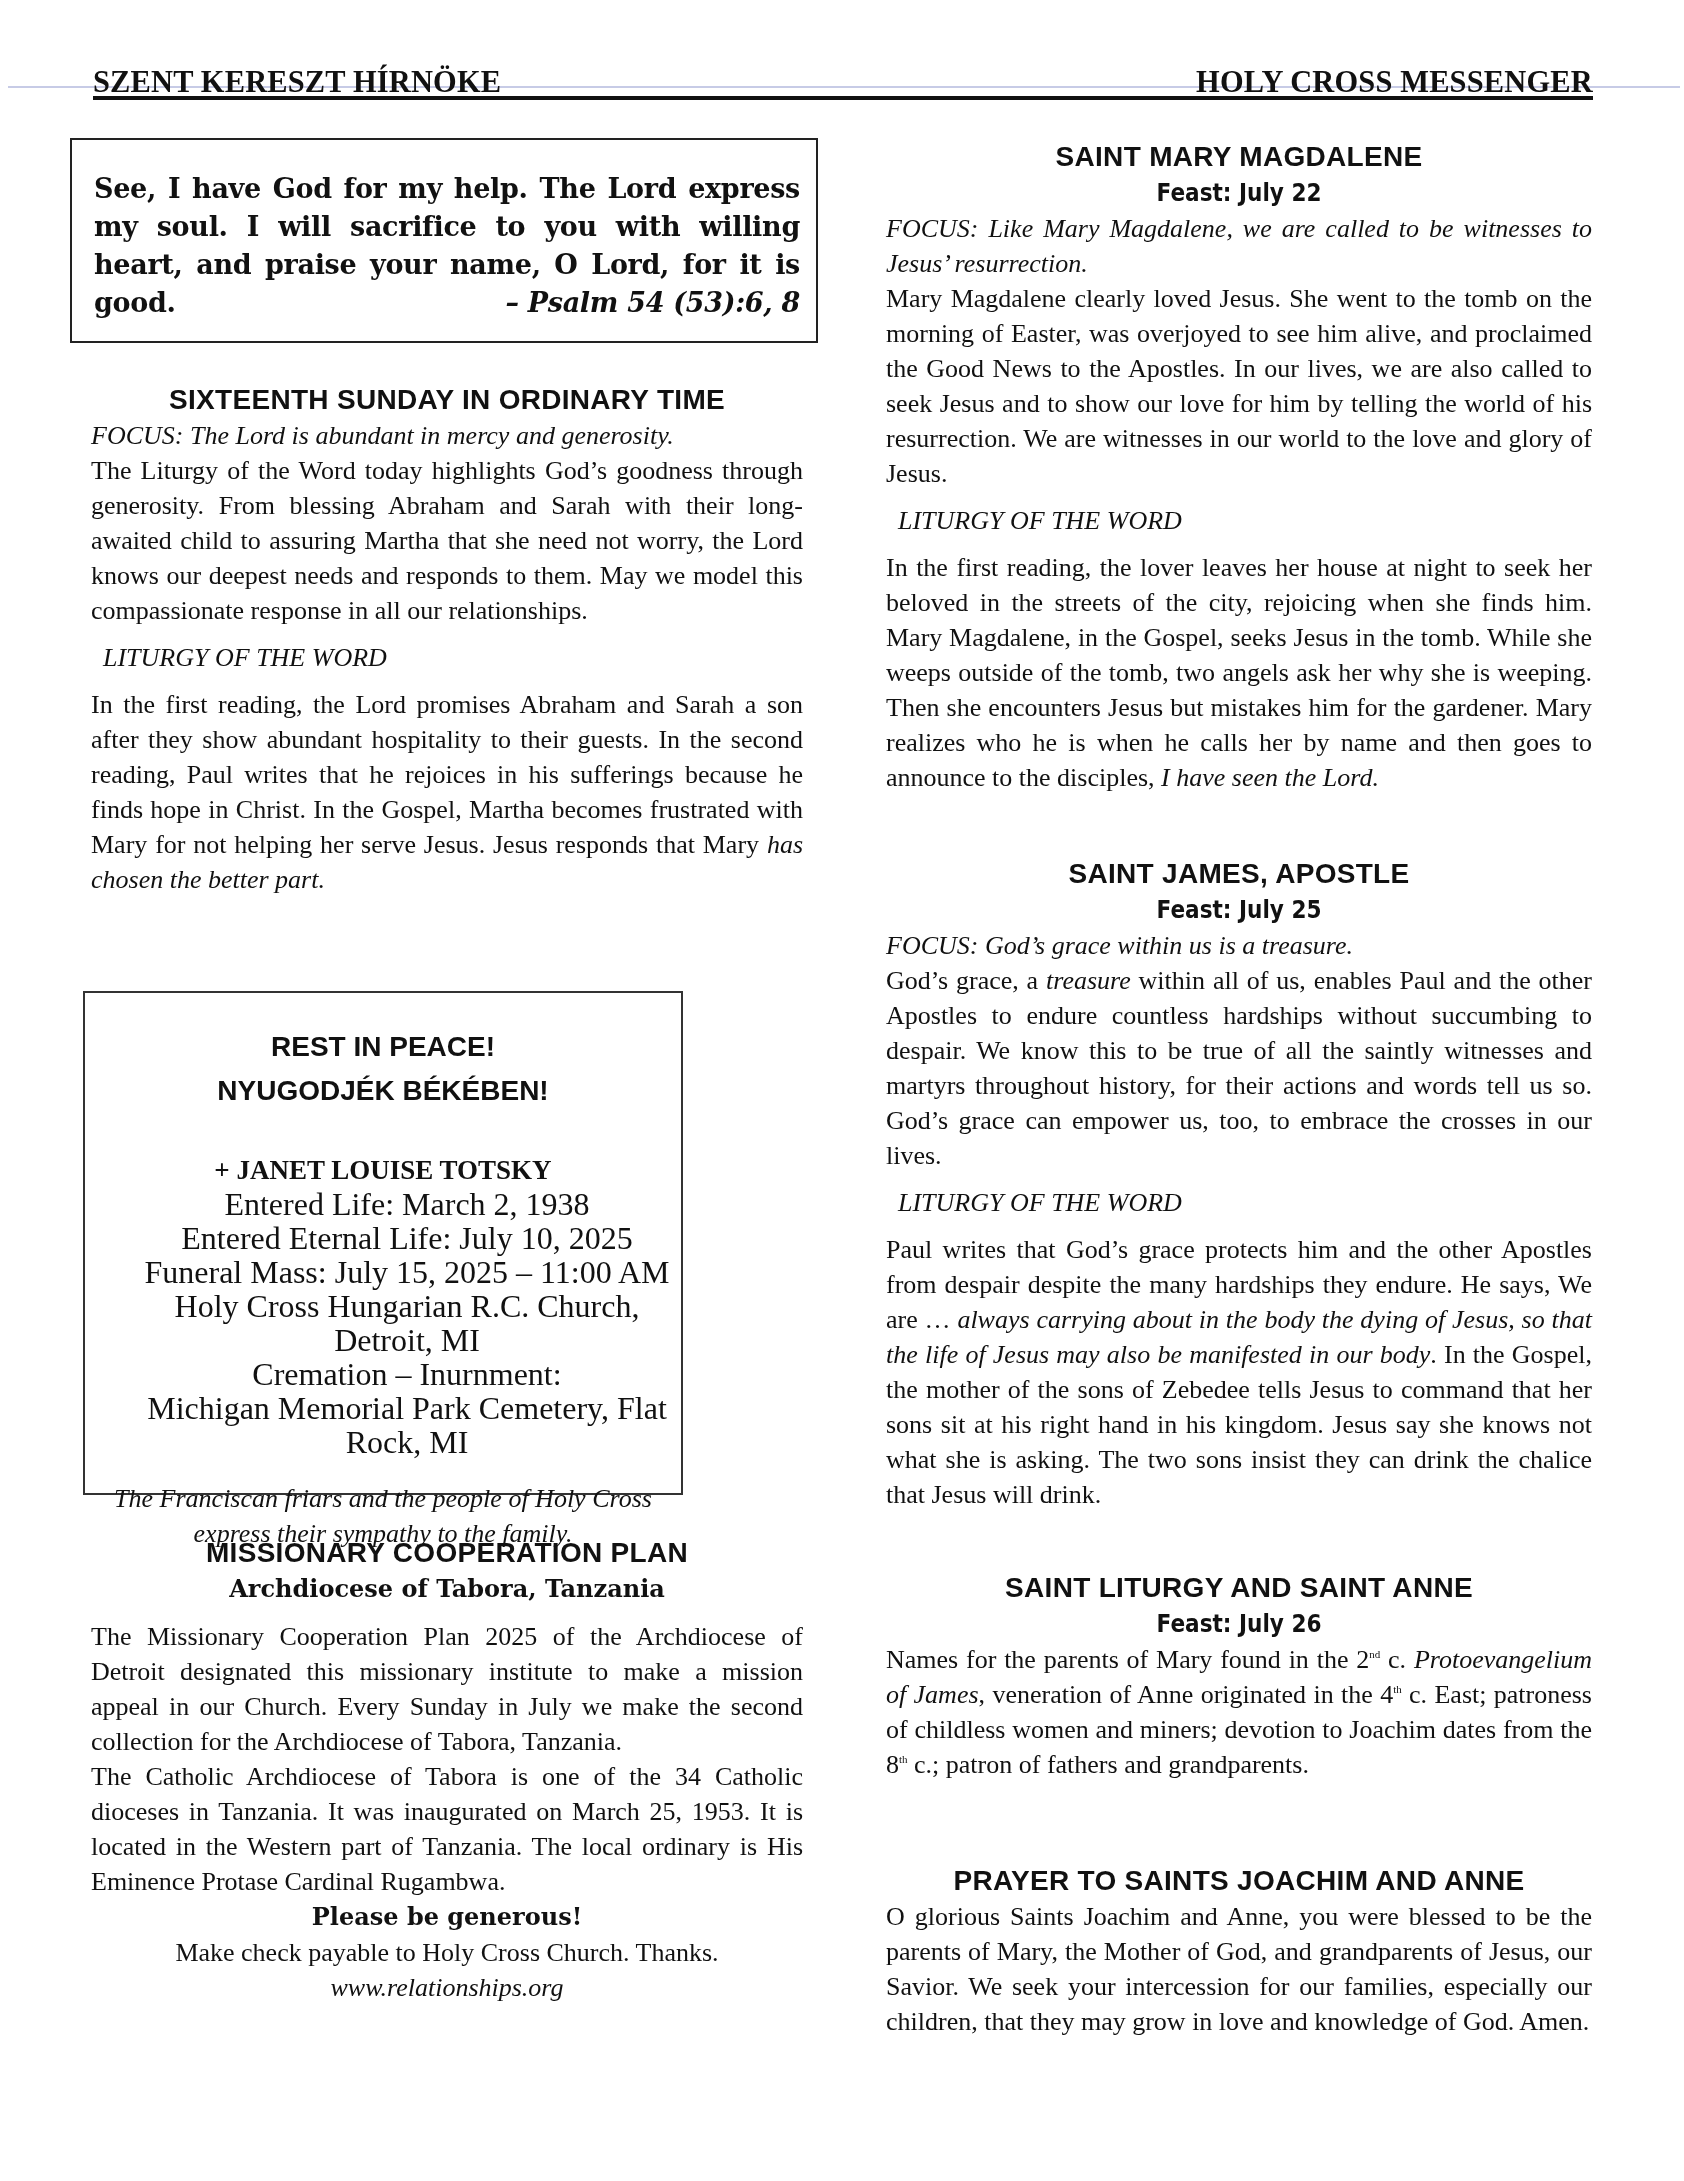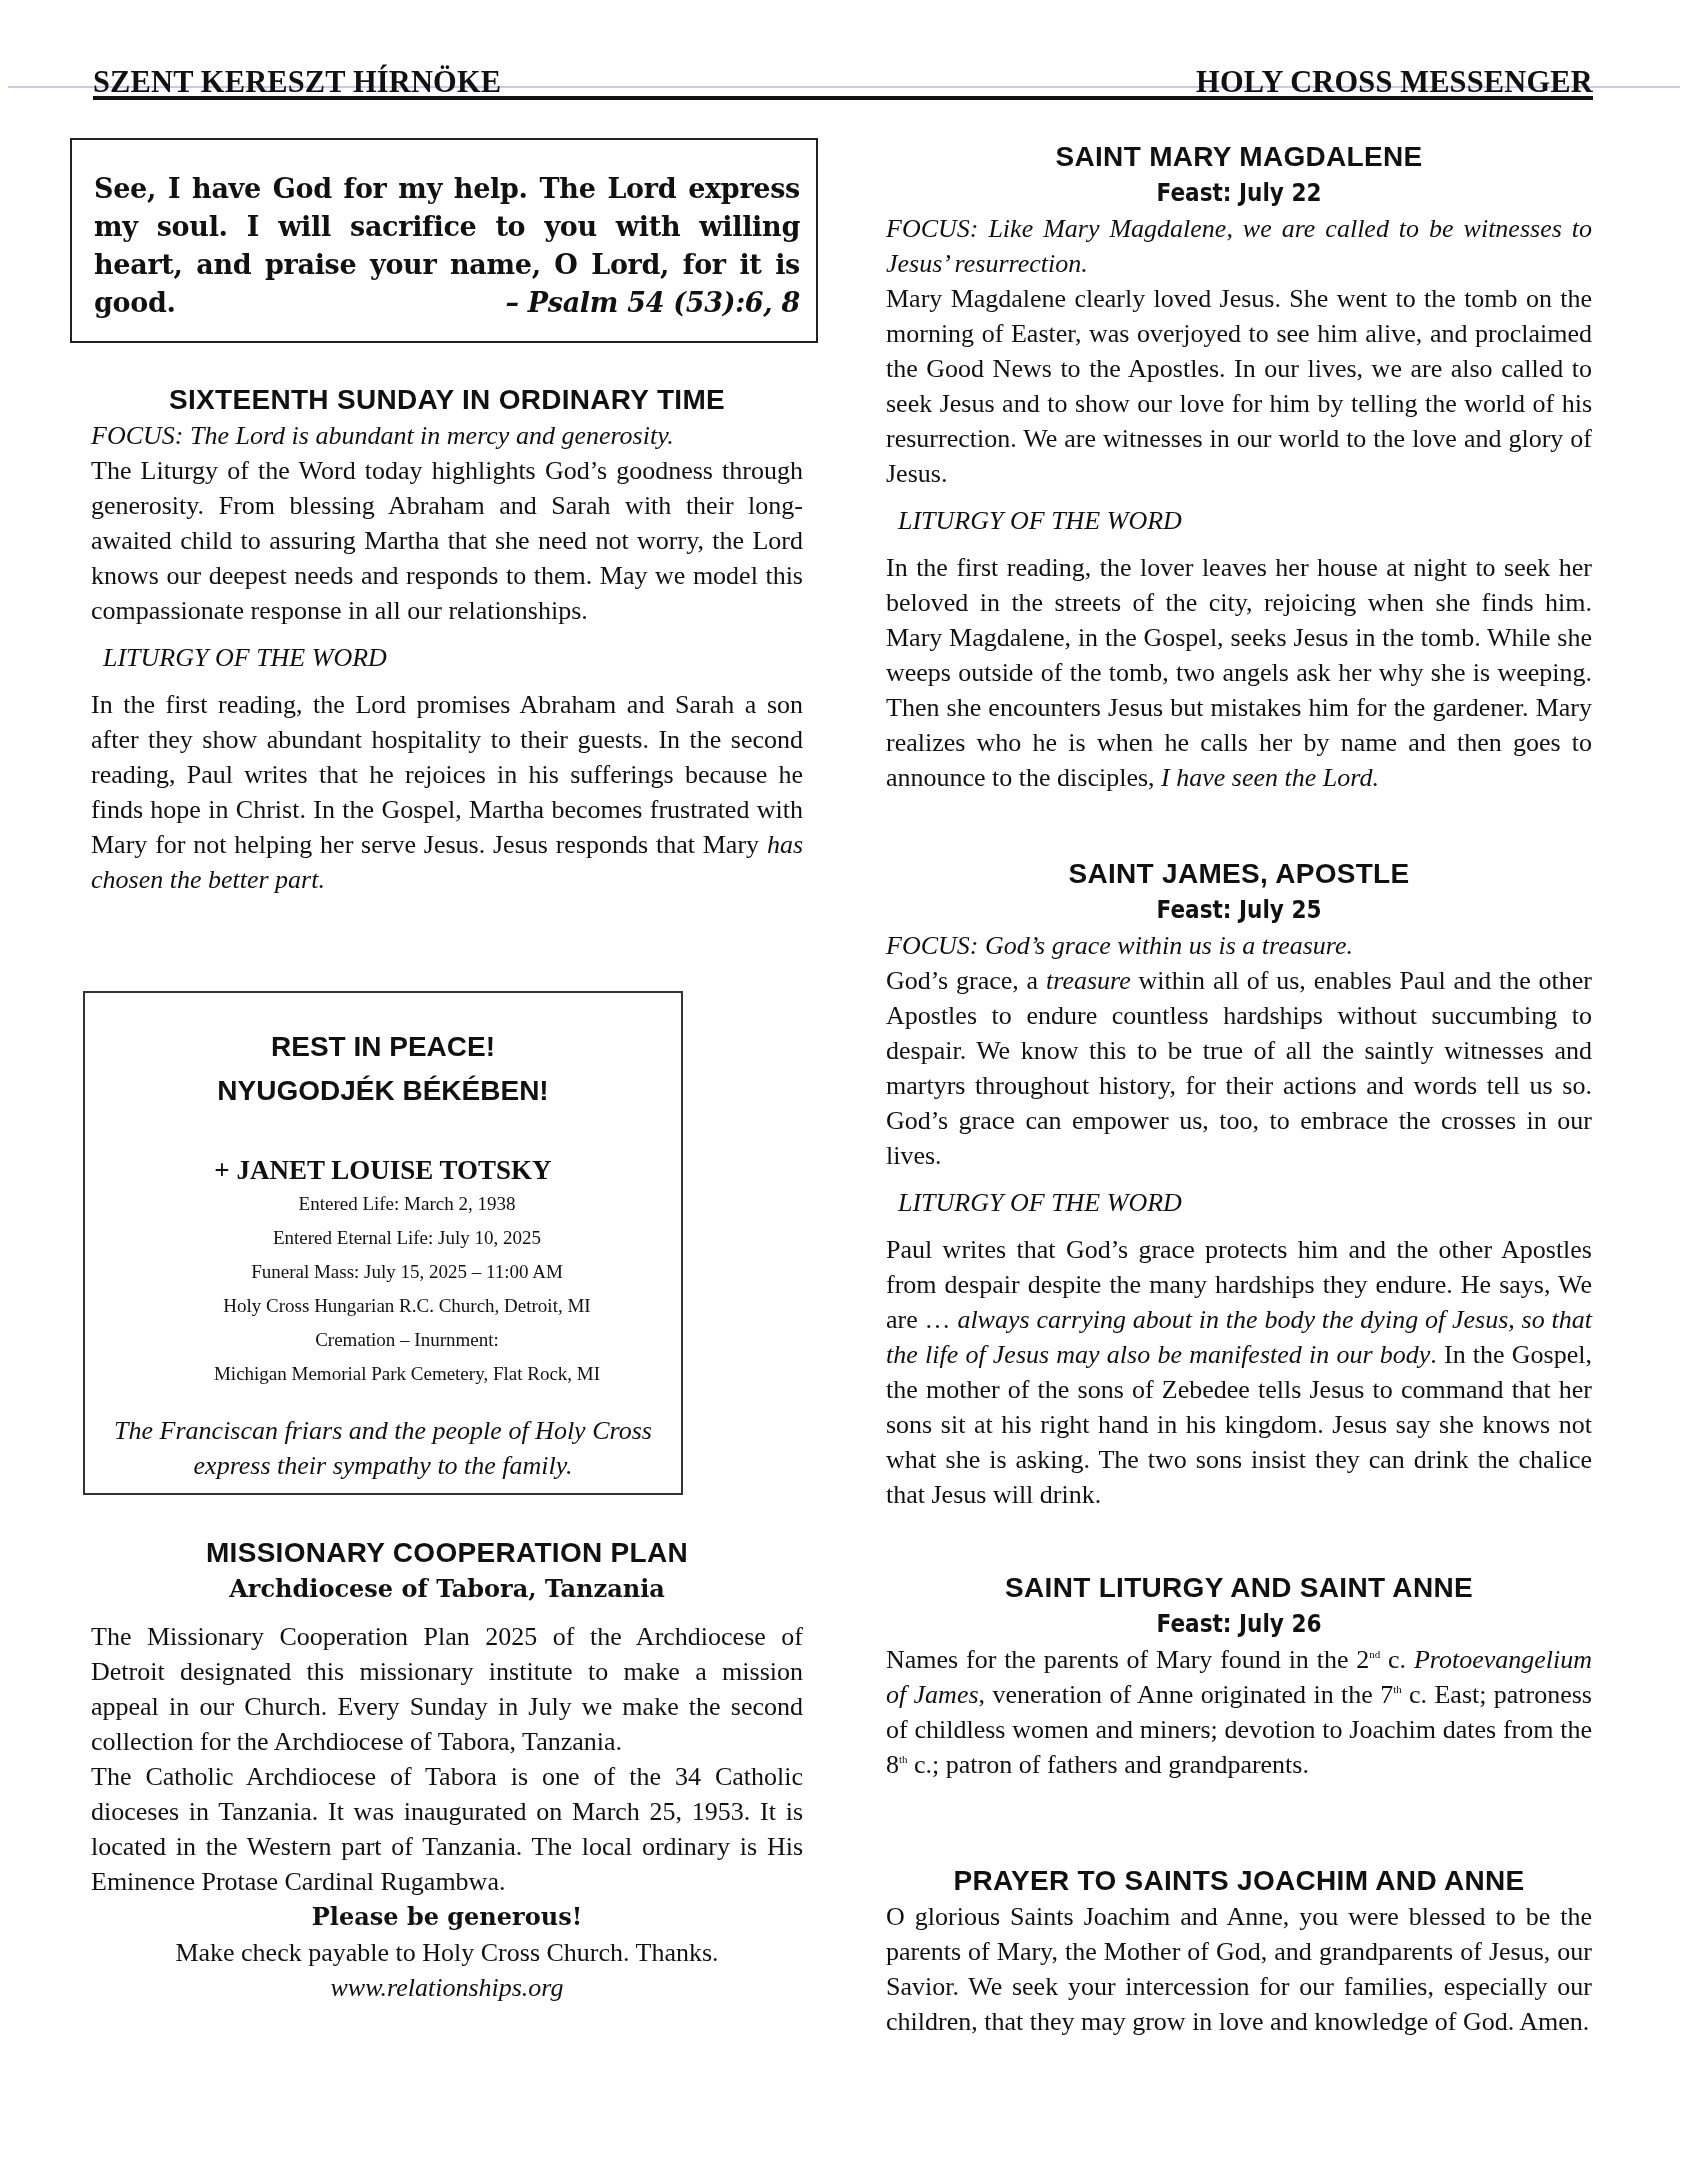--- a/index.html
+++ b/index.html
@@ -68,21 +68,21 @@
     text-align: center; padding-top: 32px; margin-top: 7px;
   }
   .rip-heading {
     font-family: "Liberation Sans", sans-serif; font-weight: bold;
     font-size: 28px; line-height: 44px; margin: 0;
   }
   .rip-name {
     font-family: "Liberation Serif", serif; font-weight: bold; font-size: 27px;
     margin: 40px 0 0 0; line-height: 34px; text-align: center;
   }
-  .rip-line { font-size: 19px; line-height: 34px; margin: 0; padding-left: 48px; }
+  .rip-line { font-size: 32px; line-height: 34px; margin: 0; padding-left: 48px; }
   .rip-sympathy { font-style: italic; font-size: 26px; line-height: 35px; margin: 22px 0 0 0; }
 
   .center { text-align: center; }
   .sub-heading-serif {
     font-family: "DejaVu Serif", serif; font-weight: bold; font-size: 24px;
     text-align: center; margin: 0; line-height: 36px;
   }
   sup { font-size: 11px; line-height: 0; vertical-align: super; }
 </style>
 </head>
@@ -143,20 +143,20 @@
   <p class="feast">Feast: July 25</p>
   <p class="focus">FOCUS: God’s grace within us is a treasure.</p>
   <p class="para"><span>God’s grace, a</span> <i>treasure</i> <span>within all of us, enables Paul and the other Apostles to endure countless hardships without succumbing to despair. We know this to be true of all the saintly witnesses and martyrs throughout history, for their actions and words tell us so. God’s grace can empower us, too, to embrace the crosses in our lives.</span></p>
   <p class="lotw">LITURGY OF THE WORD</p>
   <p class="para"><span>Paul writes that God’s grace protects him and the other Apostles from despair despite the many hardships they endure. He says, We are …</span> <i>always carrying about in the body the dying of Jesus, so that the life of Jesus may also be manifested in our body</i><span>. In the Gospel, the mother of the sons of Zebedee tells Jesus to command that her sons sit at his right hand in his kingdom. Jesus say she knows not what she is asking. The two sons insist they can drink the chalice that Jesus will drink.</span></p>
 </div>
 
 <div class="col col-right" style="top:1570px;">
   <p class="heading">SAINT LITURGY AND SAINT ANNE</p>
   <p class="feast">Feast: July 26</p>
-  <p class="para"><span>Names for the parents of Mary found in the 2</span><sup>nd</sup><span> c. </span><i>Protoevangelium of James</i><span>, veneration of Anne originated in the 7</span><sup>th</sup><span> c. East; patroness of childless women and miners; devotion to Joachim dates from the 8</span><sup>th</sup><span> c.; patron of fathers and grandparents.</span></p>
+  <p class="para"><span>Names for the parents of Mary found in the 2</span><sup>nd</sup><span> c. </span><i>Protoevangelium of James</i><span>, veneration of Anne originated in the 4</span><sup>th</sup><span> c. East; patroness of childless women and miners; devotion to Joachim dates from the 8</span><sup>th</sup><span> c.; patron of fathers and grandparents.</span></p>
 </div>
 
 <div class="col col-right" style="top:1863px;">
   <p class="heading">PRAYER TO SAINTS JOACHIM AND ANNE</p>
   <p class="para">O glorious Saints Joachim and Anne, you were blessed to be the parents of Mary, the Mother of God, and grandparents of Jesus, our Savior. We seek your intercession for our families, especially our children, that they may grow in love and knowledge of God. Amen.</p>
 </div>
 
 
 </body></html>

